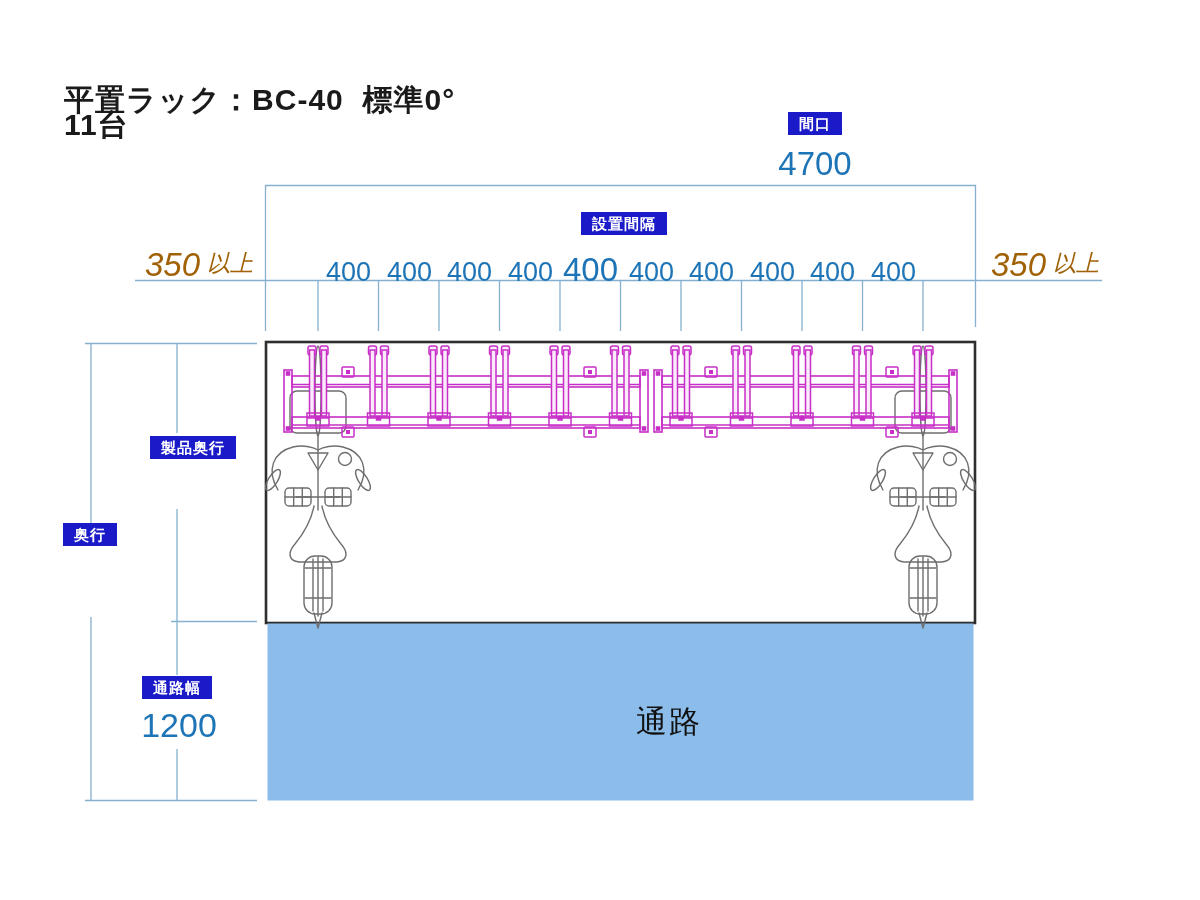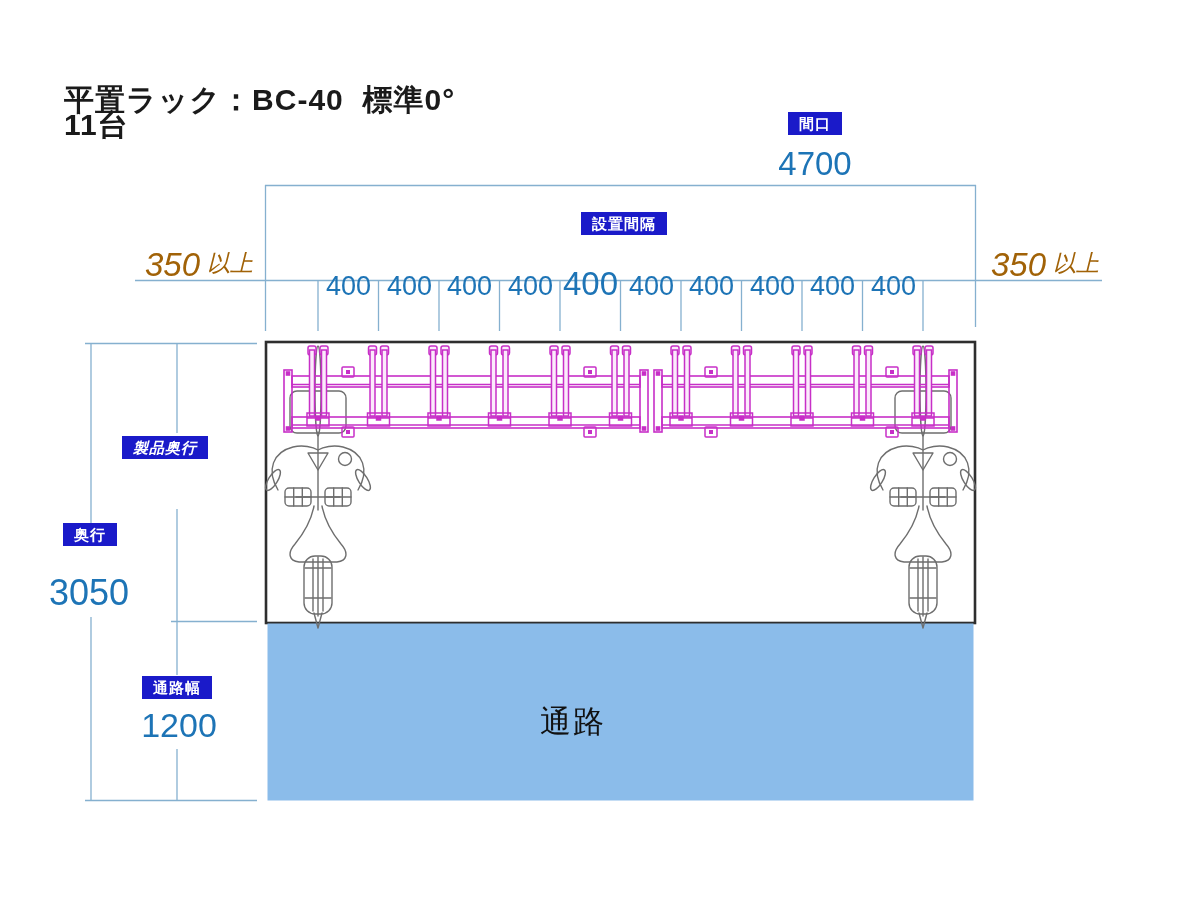--- a/index.html
+++ b/index.html
@@ -19,37 +19,37 @@
     background:#1A1AC9;color:#ffffff;font-size:15px;font-weight:600;
     padding:3px 11px;letter-spacing:1px;white-space:nowrap;line-height:1.15;
   }
   .dim-num{
     color:#1D74B6;font-weight:400;text-align:center;white-space:nowrap;line-height:1.05;
   }
   .num-33{font-size:33px;}
   .num-36{font-size:36px;}
   .num-34{font-size:34px;}
   .gap-label{
-    position:absolute;top:258px;height:42px;width:61px;display:flex;
+    position:absolute;top:244px;height:42px;width:61px;display:flex;
     align-items:flex-end;justify-content:center;
     color:#1D74B6;font-weight:500;font-size:27px;line-height:1;
   }
   .gap-big{font-size:33px;}
   .g0{left:318px;} .g1{left:379px;} .g2{left:439px;} .g3{left:500px;} .g4{left:560px;}
   .g5{left:621px;} .g6{left:681px;} .g7{left:742px;} .g8{left:802px;} .g9{left:863px;}
   .margin-group{
     position:absolute;top:243px;height:42px;display:flex;align-items:center;
     justify-content:center;color:#a16207;font-weight:500;line-height:1;font-style:italic;
   }
   .margin-left{left:138px;width:122px;}
   .margin-right{left:984px;width:122px;}
   .margin-val{font-size:33px;}
   .margin-suffix{font-size:23px;margin-left:7px;padding-bottom:2px;}
   .aisle-text{
-    left:540px;top:701px;width:162px;text-align:left;
+    left:540px;top:701px;width:162px;text-align:right;
     color:#111111;font-size:31px;font-weight:500;letter-spacing:2px;
   }
 </style>
 </head>
 <body>
 
 <div class="canvas">
 
   <div class="abs title-line title-1">平置ラック：BC-40  標準0°</div>
   <div class="abs title-line title-2">11台</div>
@@ -219,28 +219,27 @@
   <div class="gap-label g1">400</div>
   <div class="gap-label g2">400</div>
   <div class="gap-label g3">400</div>
   <div class="gap-label g4 gap-big">400</div>
   <div class="gap-label g5">400</div>
   <div class="gap-label g6">400</div>
   <div class="gap-label g7">400</div>
   <div class="gap-label g8">400</div>
   <div class="gap-label g9">400</div>
 
-  <div class="abs badge-wrap" style="left:100px;top:436px;width:130px;font-style:italic;">
+  <div class="abs badge-wrap" style="left:128px;top:436px;width:130px;">
     <span class="badge">製品奥行</span>
   </div>
 
   <div class="abs badge-wrap" style="left:46px;top:523px;width:88px;">
     <span class="badge">奥行</span>
   </div>
-  <div class="abs dim-num num-36" style="left:30px;top:574px;width:118px;">3050</div>
 
   <div class="abs badge-wrap" style="left:126px;top:676px;width:102px;">
     <span class="badge">通路幅</span>
   </div>
   <div class="abs dim-num num-34" style="left:122px;top:708px;width:114px;">1200</div>
 
   <div class="abs aisle-text">通路</div>
 
 </div>
 

